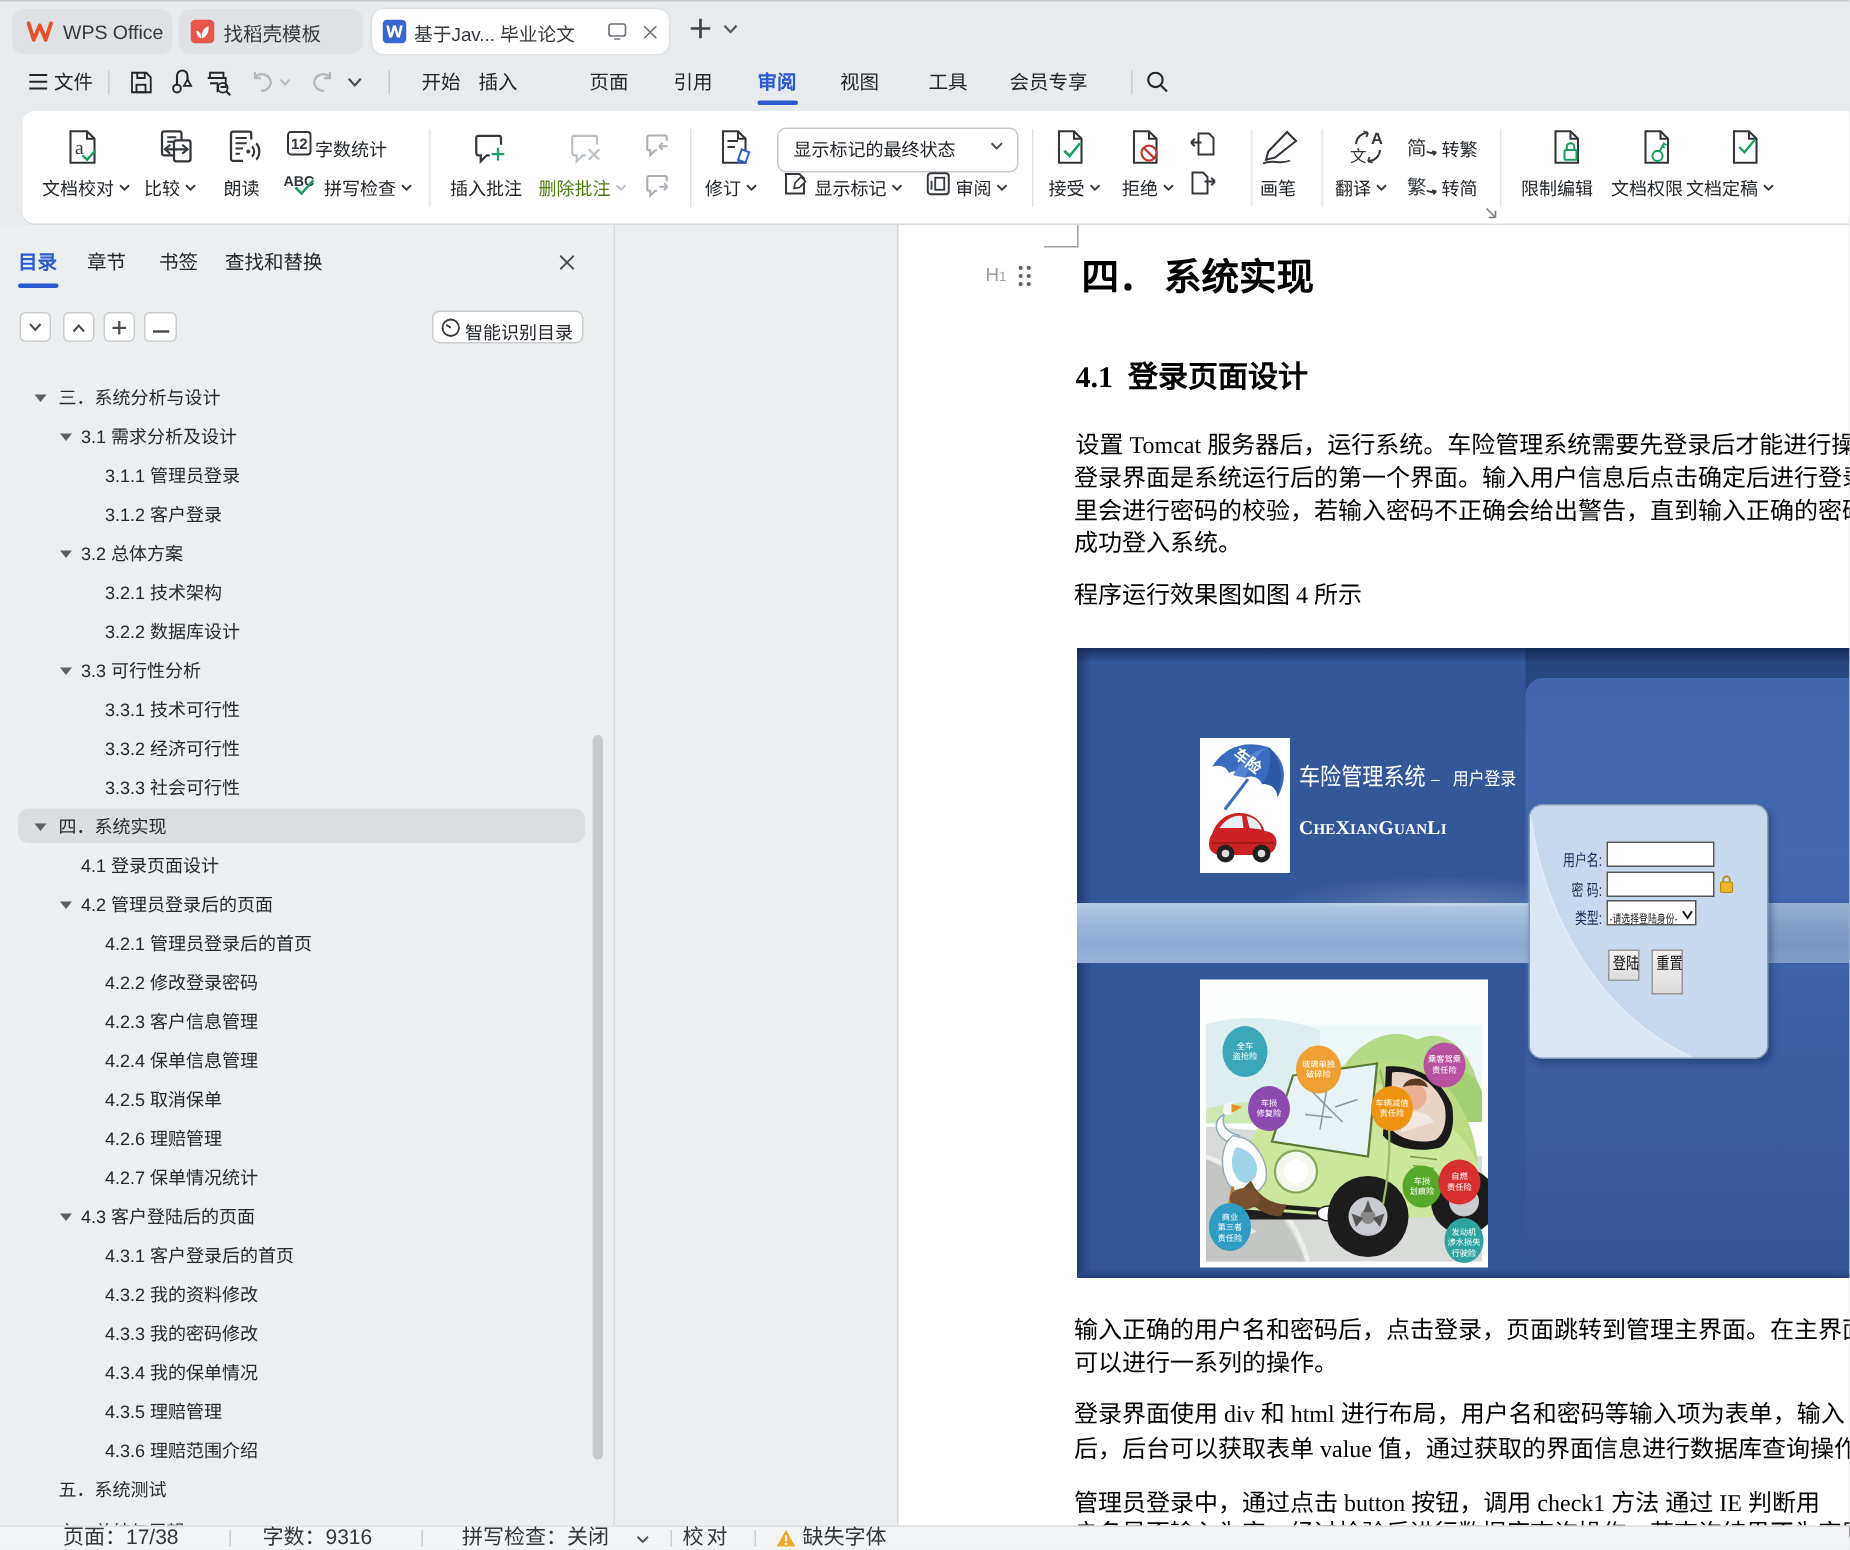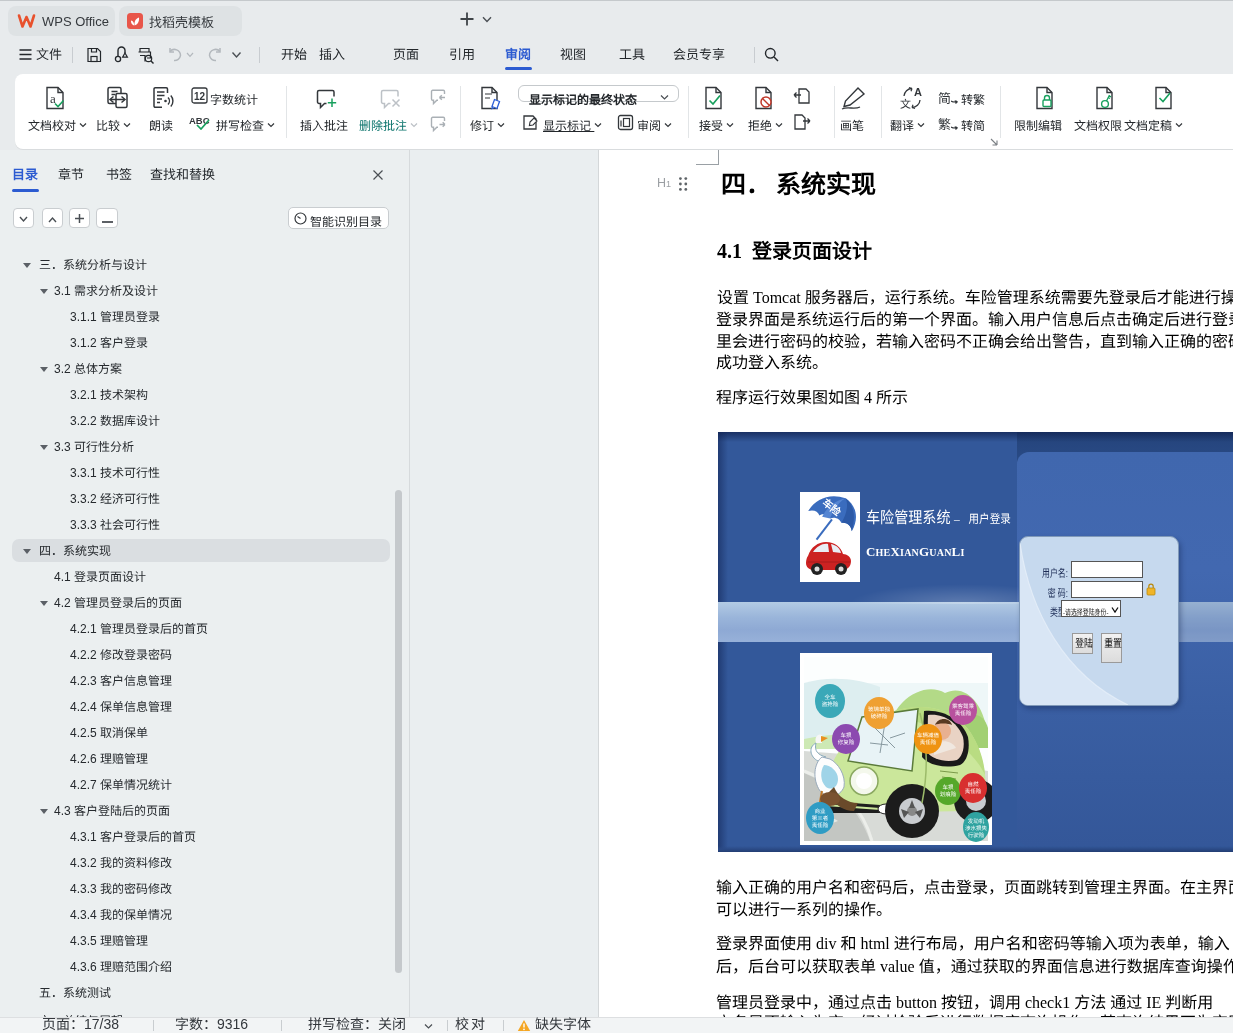--- a/index.html
+++ b/index.html
@@ -11,21 +11,21 @@
 #tabbar{left:0;top:0;width:1233px;height:36px;background:#e8ebed;}
 .tab{position:absolute;top:6px;height:30px;border-radius:8px;display:flex;align-items:center;font-size:13px;color:#35393d;}
 .tabgray{background:#dee2e4;}
 
 #menurow{left:0;top:0;width:1133px;height:74px;background:transparent;padding-left:15px;}
 .mi{position:absolute;top:48px;font-size:13px;color:#23272b;line-height:14px;white-space:nowrap;}
 .msep{position:absolute;top:47px;width:1px;height:16px;background:#c8ccd0;}
 
 #ribbon{left:15px;top:74px;width:1218px;height:75px;background:#fff;border-radius:8px 0 0 8px;box-shadow:0 1px 0 #d9dcde;}
 .rlabel{position:absolute;top:116px;font-size:12px;color:#23272b;white-space:nowrap;}
-.rlabel.gray{color:#0f766e;}
+.rlabel.gray{color:#4d7c0f;}
 .rsep{position:absolute;top:86px;width:1px;height:52px;background:#e2e5e7;}
 .cv{display:inline-block;width:8px;height:8px;vertical-align:1px;}
 
 #sidebar{left:0;top:150px;width:410px;height:867px;background:#ebeff0;border-right:1px solid #d6dadc;box-sizing:border-box;}
 .stab{position:absolute;top:164px;font-size:13px;color:#23272b;white-space:nowrap;}
 .sbtn{position:absolute;top:208px;height:20px;background:#fff;border:1px solid #c9cdd0;border-radius:4px;box-sizing:border-box;color:#4a4f54;text-align:center;}
 .trow{position:absolute;font-size:12px;color:#262a2e;white-space:nowrap;height:18px;line-height:18px;}
 .tri{position:absolute;width:0;height:0;border-left:4px solid transparent;border-right:4px solid transparent;border-top:5px solid #5b6066;}
 
 #gutter{left:410px;top:150px;width:188px;height:867px;background:#eaeef0;}
@@ -46,20 +46,34 @@
       </svg>
     <span style="margin-left:6px">WPS Office</span>
   </div>
   <div class="tab tabgray" style="left:119px;width:123px;">
     <svg style="margin-left:8px" width="16" height="16" viewBox="0 0 16 16">
         <rect x="0" y="0" width="16" height="16" rx="3.5" fill="#e8564a"></rect>
         <path d="M7.5 12.5 C7 9 8.5 5.5 12 4.5 C12.5 8.5 10.5 11.8 7.5 12.5 Z" fill="#fff"></path>
         <path d="M7 12.5 C5 11.8 3.8 10 4 7.5 C6.2 8 7.3 9.8 7 12.5 Z" fill="#fff"></path>
       </svg>
     <span style="margin-left:6px">找稻壳模板</span>
+  </div>
+  <div class="tab" style="left:248px;width:198px;background:#fff;box-shadow:0 0 2px rgba(0,0,0,.12);">
+    <svg style="margin-left:7px" width="16" height="16" viewBox="0 0 16 16">
+        <rect x="0" y="0" width="16" height="16" rx="3.5" fill="#3666d0"></rect>
+        <path d="M2.5 4 L4.3 4 L5.5 9.6 L7 4 L9 4 L10.5 9.6 L11.7 4 L13.5 4 L11.6 12 L9.6 12 L8 6.8 L6.4 12 L4.4 12 Z" fill="#fff"></path>
+      </svg>
+    <span style="margin-left:5px;font-size:12.5px">基于Jav... 毕业论文</span>
+    <svg style="position:absolute;left:157px" width="13" height="12" viewBox="0 0 13 12">
+        <rect x="1" y="1" width="11" height="8" rx="1.5" fill="none" stroke="#6b7075" stroke-width="1.1"></rect>
+        <path d="M4.5 11 L8.5 11" stroke="#6b7075" stroke-width="1.1"></path>
+      </svg>
+    <svg style="position:absolute;left:180px" width="11" height="11" viewBox="0 0 11 11">
+        <path d="M1.5 1.5 L9.5 9.5 M9.5 1.5 L1.5 9.5" stroke="#6b7075" stroke-width="1.1"></path>
+      </svg>
   </div>
   <div class="abs" style="left:459px;top:11px;width:16px;height:16px;">
     <svg width="16" height="16" viewBox="0 0 16 16">
         <path d="M8 1.5 L8 14.5 M1.5 8 L14.5 8" stroke="#3f4448" stroke-width="1.8"></path>
       </svg>
   </div>
   <svg class="abs" style="left:482px;top:16px" width="10" height="7" viewBox="0 0 10 7">
       <path d="M1 1.2 L5 5.4 L9 1.2" fill="none" stroke="#4a4f54" stroke-width="1.4"></path>
     </svg>
 </div>
@@ -184,31 +198,31 @@
 <svg class="abs" style="left:478px;top:85px" width="26" height="26" viewBox="0 0 26 26">
     <path d="M4 2.5 H14 L19 7.5 V23.5 H4 Z" fill="none" stroke="#33373b" stroke-width="1.4"></path>
     <path d="M14 2.5 V7.5 H19" fill="none" stroke="#33373b" stroke-width="1.4"></path>
     <path d="M7 9 H14 M7 13 H12" stroke="#33373b" stroke-width="1.2"></path>
     <path d="M14 21.5 L16.5 14.5 L21.5 16.5 L19 23.5 Z" fill="#fff" stroke="#2b5fd6" stroke-width="1.3"></path>
     <path d="M14 21.5 l-1 3 l3 -1 Z" fill="#2b5fd6"></path>
   </svg>
 <div class="rlabel" style="left:470px;width:48px;">修订 <svg class="cv" viewBox="0 0 8 8">
       <path d="M1 2.5 L4 5.5 L7 2.5" fill="none" stroke="#33373b" stroke-width="1.2"></path>
     </svg></div>
-<div class="abs" style="left:518px;top:85px;width:161px;height:17px;background:#fff;border:1px solid #c5c9cc;border-radius:6px;box-sizing:border-box;font-weight:bold;">
+<div class="abs" style="left:518px;top:85px;width:161px;height:30px;background:#fff;border:1px solid #c5c9cc;border-radius:6px;box-sizing:border-box;">
   <span style="position:absolute;left:10px;top:4px;font-size:12px;color:#23272b;">显示标记的最终状态</span>
   <svg style="position:absolute;right:9px;top:8px" width="9" height="7" viewBox="0 0 9 7">
       <path d="M1 1.5 L4.5 5 L8 1.5" fill="none" stroke="#4a4f54" stroke-width="1.2"></path>
     </svg>
 </div>
 <svg class="abs" style="left:522px;top:114px" width="18" height="17" viewBox="0 0 18 17">
     <path d="M2 2 H11 L14 5 V15 H2 Z" fill="none" stroke="#33373b" stroke-width="1.3"></path>
     <path d="M8 8 l4 -4 l3 3 l-4 4 l-3.6 .6 Z" fill="#fff" stroke="#33373b" stroke-width="1.1"></path>
   </svg>
-<div class="rlabel" style="left:543px;width:64px;text-decoration:underline;">显示标记 <svg class="cv" viewBox="0 0 8 8">
+<div class="rlabel" style="left:543px;width:64px;">显示标记 <svg class="cv" viewBox="0 0 8 8">
       <path d="M1 2.5 L4 5.5 L7 2.5" fill="none" stroke="#33373b" stroke-width="1.2"></path>
     </svg></div>
 <svg class="abs" style="left:617px;top:114px" width="17" height="17" viewBox="0 0 17 17">
     <rect x="1.5" y="1.5" width="14" height="14" rx="2" fill="none" stroke="#33373b" stroke-width="1.3"></rect>
     <rect x="6.5" y="4.5" width="6" height="8" fill="none" stroke="#33373b" stroke-width="1.2"></rect>
     <path d="M4 6.5 V12.5" stroke="#33373b" stroke-width="1.2"></path>
   </svg>
 <div class="rlabel" style="left:637px;width:50px;">审阅 <svg class="cv" viewBox="0 0 8 8">
       <path d="M1 2.5 L4 5.5 L7 2.5" fill="none" stroke="#33373b" stroke-width="1.2"></path>
     </svg></div>
@@ -430,21 +444,21 @@
       </svg>
     <div class="abs" style="left:4px;top:27px;width:44px;font-size:11px;color:#1c2c55;text-align:right;white-space:nowrap;transform:scaleX(.72);transform-origin:100% 0;">用户名:</div>
     <div class="abs" style="left:51px;top:24px;width:72px;height:17px;background:#fff;border:1px solid #555;box-sizing:border-box;"></div>
     <div class="abs" style="left:4px;top:47px;width:44px;font-size:11px;color:#1c2c55;text-align:right;white-space:nowrap;transform:scaleX(.72);transform-origin:100% 0;">密 码:</div>
     <div class="abs" style="left:51px;top:44px;width:72px;height:17px;background:#fff;border:1px solid #555;box-sizing:border-box;"></div>
     <svg class="abs" style="left:126px;top:46px" width="10" height="13" viewBox="0 0 10 13">
         <rect x="1" y="5" width="8" height="7" rx="1" fill="#f0b428" stroke="#b98a10" stroke-width="0.8"></rect>
         <path d="M2.8 5 V3.4 a2.2 2.2 0 0 1 4.4 0 V5" fill="none" stroke="#b98a10" stroke-width="1.2"></path>
       </svg>
     <div class="abs" style="left:4px;top:66px;width:44px;font-size:11px;color:#1c2c55;text-align:right;white-space:nowrap;transform:scaleX(.72);transform-origin:100% 0;">类型:</div>
-    <div class="abs" style="left:41px;top:63px;width:60px;height:17px;background:#fff;border:1px solid #555;box-sizing:border-box;overflow:hidden;white-space:nowrap;">
+    <div class="abs" style="left:51px;top:63px;width:60px;height:17px;background:#fff;border:1px solid #555;box-sizing:border-box;overflow:hidden;white-space:nowrap;">
       <span style="position:absolute;left:1px;top:5px;font-size:8px;color:#222;white-space:nowrap;transform:scaleX(.74);transform-origin:0 0;">-请选择登陆身份-</span>
       <svg style="position:absolute;right:1px;top:5px;background:#fff" width="8" height="8" viewBox="0 0 8 8">
           <path d="M1 1.5 L4 6 L7 1.5" fill="none" stroke="#111" stroke-width="1.3"></path>
         </svg>
     </div>
     <div class="abs" style="left:52px;top:96px;width:21px;height:21px;white-space:nowrap;background:linear-gradient(180deg,#f2f2f2,#dcdcdc);border:1px solid #9a9a9a;box-sizing:border-box;font-size:11px;color:#111;text-align:center;line-height:19px;"><span style="display:inline-block;transform:scaleX(.8);transform-origin:50% 50%;">登陆</span></div>
     <div class="abs" style="left:81px;top:96px;width:21px;height:30px;white-space:nowrap;background:linear-gradient(180deg,#f2f2f2,#dcdcdc);border:1px solid #9a9a9a;box-sizing:border-box;font-size:11px;color:#111;line-height:19px;"><span style="display:inline-block;transform:scaleX(.8);transform-origin:50% 50%;">重置</span></div>
   </div>
 
   <div class="abs" style="left:82px;top:221px;width:192px;height:192px;background:#fff;">

